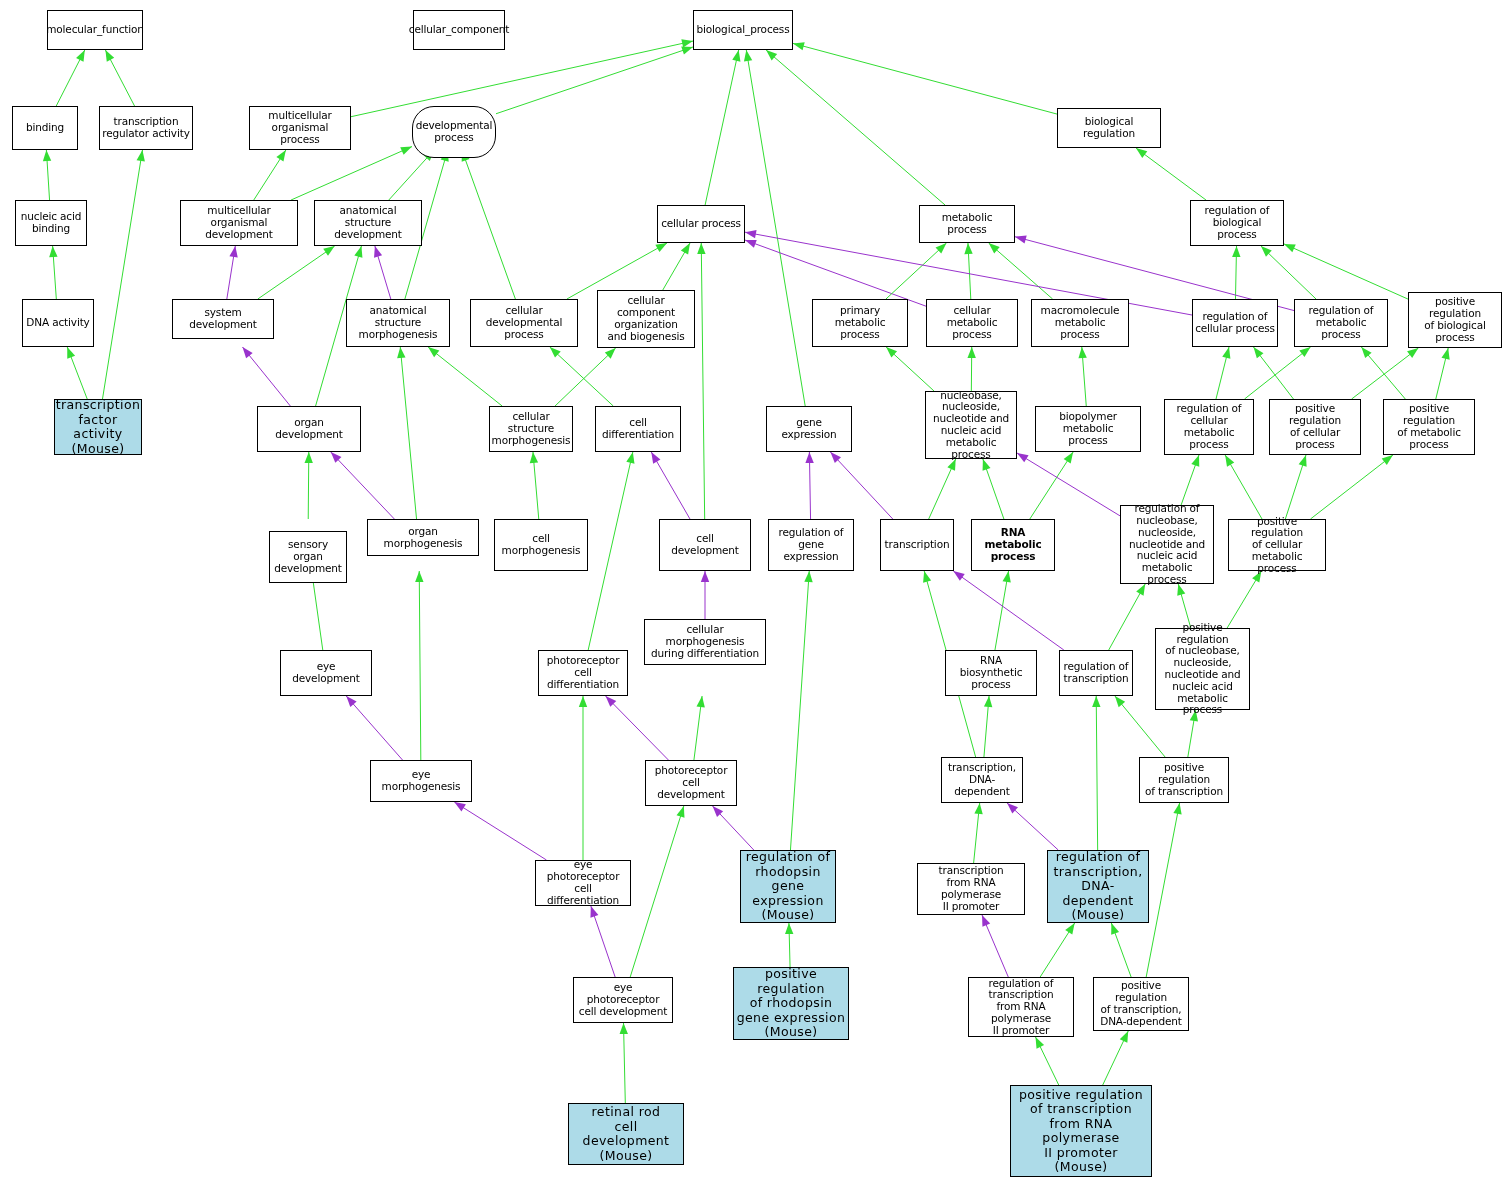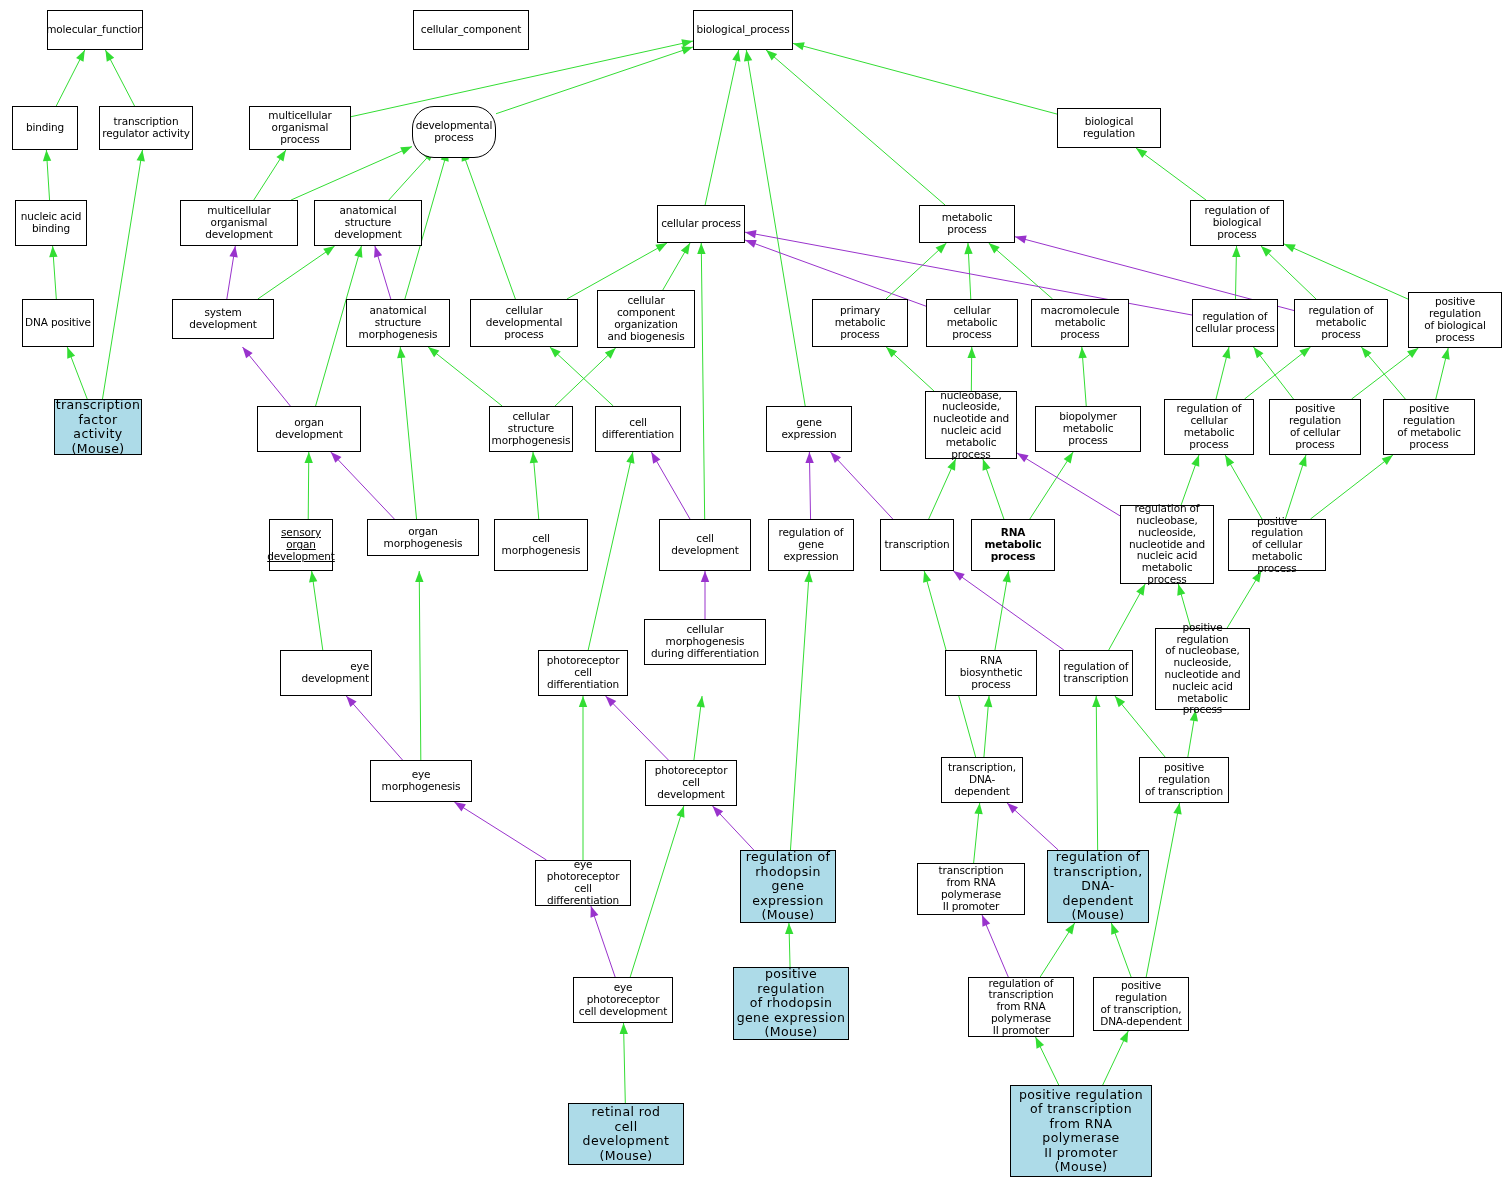--- a/index.html
+++ b/index.html
@@ -416,41 +416,41 @@
         <line x1="1058.741935483871" y1="1085" x2="1035.516129032258" y2="1037" stroke="#33dd33" stroke-width="1"></line>
         <polygon points="1035.516129032258,1037 1036.52663038546,1048.7311076636086 1044.0879680973503,1045.0723958675328" fill="#33dd33"></polygon>
       </g>
       <g>
         <line x1="1102.732283464567" y1="1085" x2="1128.244094488189" y2="1031" stroke="#33dd33" stroke-width="1"></line>
         <polygon points="1128.244094488189,1031 1119.7477229173514,1039.151789382109 1127.342770002796,1042.740000603579" fill="#33dd33"></polygon>
       </g>
     </svg>
   <div id="nodes">
       <div class="node" style="left: 47px; top: 10px; width: 96px; height: 40px;">molecular_function</div>
-      <div class="node" style="left: 413px; top: 10px; width: 116px; height: 40px;">cellular_component</div>
+      <div class="node" style="left: 413px; top: 10px; width: 92px; height: 40px;">cellular_component</div>
       <div class="node" style="left: 693px; top: 10px; width: 100px; height: 40px;">biological_process</div>
       <div class="node" style="left: 12px; top: 106px; width: 66px; height: 44px;">binding</div>
       <div class="node" style="left: 99px; top: 106px; width: 94px; height: 44px;">transcription
 regulator activity</div>
       <div class="node" style="left: 249px; top: 106px; width: 102px; height: 44px;">multicellular
 organismal process</div>
       <div class="node" style="left: 412px; top: 106px; width: 84px; height: 52px; border-radius: 22px;">developmental
 process</div>
       <div class="node" style="left: 1057px; top: 108px; width: 104px; height: 40px;">biological regulation</div>
       <div class="node" style="left: 15px; top: 200px; width: 72px; height: 46px;">nucleic acid
 binding</div>
       <div class="node" style="left: 180px; top: 200px; width: 118px; height: 46px;">multicellular
 organismal development</div>
       <div class="node" style="left: 314px; top: 200px; width: 108px; height: 46px;">anatomical structure
 development</div>
       <div class="node" style="left: 657px; top: 205px; width: 88px; height: 38px;">cellular process</div>
       <div class="node" style="left: 919px; top: 205px; width: 96px; height: 38px;">metabolic process</div>
       <div class="node" style="left: 1190px; top: 200px; width: 94px; height: 46px;">regulation of
 biological process</div>
-      <div class="node" style="left: 22px; top: 299px; width: 72px; height: 48px;">DNA positive</div>
+      <div class="node" style="left: 22px; top: 299px; width: 72px; height: 48px;">DNA activity</div>
       <div class="node" style="left: 172px; top: 299px; width: 102px; height: 40px;">system development</div>
       <div class="node" style="left: 346px; top: 299px; width: 104px; height: 48px;">anatomical structure
 morphogenesis</div>
       <div class="node" style="left: 470px; top: 299px; width: 108px; height: 48px;">cellular developmental
 process</div>
       <div class="node" style="left: 597px; top: 290px; width: 98px; height: 58px;">cellular component
 organization
 and biogenesis</div>
       <div class="node" style="left: 812px; top: 299px; width: 96px; height: 48px;">primary metabolic
 process</div>
@@ -482,40 +482,40 @@
 process</div>
       <div class="node" style="left: 1164px; top: 399px; width: 90px; height: 56px;">regulation of
 cellular metabolic
 process</div>
       <div class="node" style="left: 1269px; top: 399px; width: 92px; height: 56px;">positive regulation
 of cellular
 process</div>
       <div class="node" style="left: 1383px; top: 399px; width: 92px; height: 56px;">positive regulation
 of metabolic
 process</div>
-      <div class="node" style="left: 269px; top: 519px; width: 64px; height: 52px; text-decoration: underline;">sensory organ
+      <div class="node" style="left: 269px; top: 531px; width: 78px; height: 52px;">sensory organ
 development</div>
       <div class="node" style="left: 367px; top: 519px; width: 112px; height: 37px;">organ morphogenesis</div>
       <div class="node" style="left: 494px; top: 519px; width: 94px; height: 52px;">cell morphogenesis</div>
       <div class="node" style="left: 659px; top: 519px; width: 92px; height: 52px;">cell development</div>
       <div class="node" style="left: 768px; top: 519px; width: 86px; height: 52px;">regulation of
 gene expression</div>
       <div class="node" style="left: 880px; top: 519px; width: 74px; height: 52px;">transcription</div>
       <div class="node" style="left: 971px; top: 519px; width: 84px; height: 52px; font-weight: bold;">RNA metabolic
 process</div>
       <div class="node" style="left: 1120px; top: 505px; width: 94px; height: 79px;">regulation of
 nucleobase,
 nucleoside,
 nucleotide and
 nucleic acid
 metabolic process</div>
       <div class="node" style="left: 1228px; top: 519px; width: 98px; height: 52px;">positive regulation
 of cellular
 metabolic process</div>
-      <div class="node" style="left: 280px; top: 650px; width: 92px; height: 46px; text-align: right;">eye development</div>
+      <div class="node" style="left: 280px; top: 650px; width: 92px; height: 46px;">eye development</div>
       <div class="node" style="left: 538px; top: 650px; width: 90px; height: 46px;">photoreceptor
 cell differentiation</div>
       <div class="node" style="left: 644px; top: 619px; width: 122px; height: 46px;">cellular morphogenesis
 during differentiation</div>
       <div class="node" style="left: 945px; top: 650px; width: 92px; height: 46px;">RNA biosynthetic
 process</div>
       <div class="node" style="left: 1059px; top: 650px; width: 74px; height: 46px;">regulation of
 transcription</div>
       <div class="node" style="left: 1155px; top: 628px; width: 95px; height: 82px;">positive regulation
 of nucleobase,

